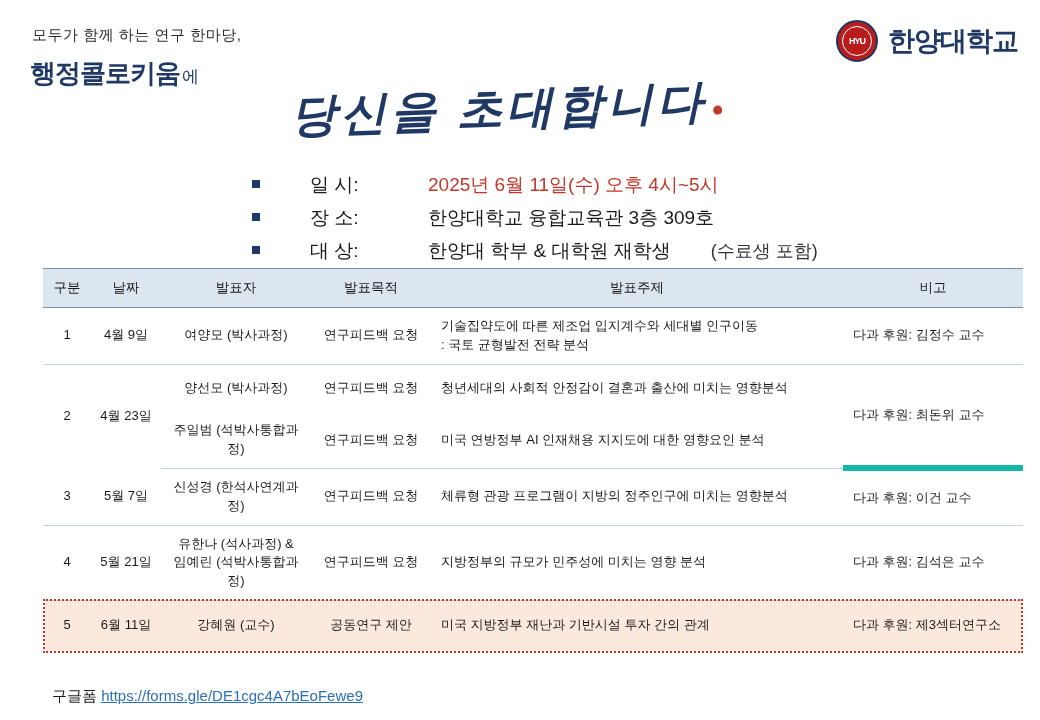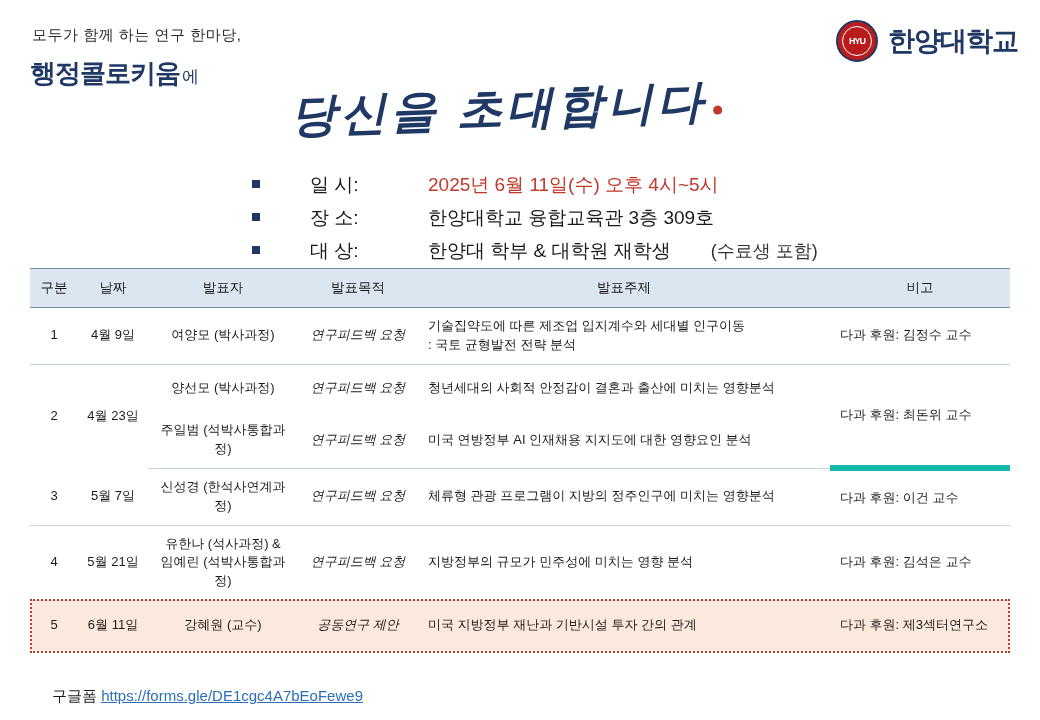--- a/index.html
+++ b/index.html
@@ -143,21 +143,21 @@
     flex: 0 0 auto;
     color: #1a1a1a;
   }
   .info-value { color: #1a1a1a; }
   .info-value.red { color: #c0392b; }
   .info-sub { font-size: 18px; color: #333; }
 
   
   .table-wrap {
     position: absolute;
-    left: 30px;
+    left: 43px;
     top: 268px;
     width: 980px;
   }
   table {
     border-collapse: collapse;
     width: 100%;
     table-layout: fixed;
     font-size: 13px;
   }
   thead th {
@@ -173,21 +173,21 @@
   tbody td {
     border-bottom: 1px solid #c8d2de;
     padding: 9px 6px;
     vertical-align: middle;
     color: #1a1a1a;
     line-height: 1.45;
   }
   .c-num { text-align: center; }
   .c-date { text-align: center; }
   .c-presenter { text-align: center; }
-  .c-purpose { text-align: center; font-style: italic; }
+  .c-purpose { text-align: center; }
   .c-topic { text-align: left; padding-left: 10px; }
   .c-note { text-align: left; padding-left: 10px; }
   .nb { border-bottom: none !important; }
 
   tr.highlight td {
     background: #fce9dd;
     border-bottom: none;
   }
   .highlight-box {
     position: absolute;

